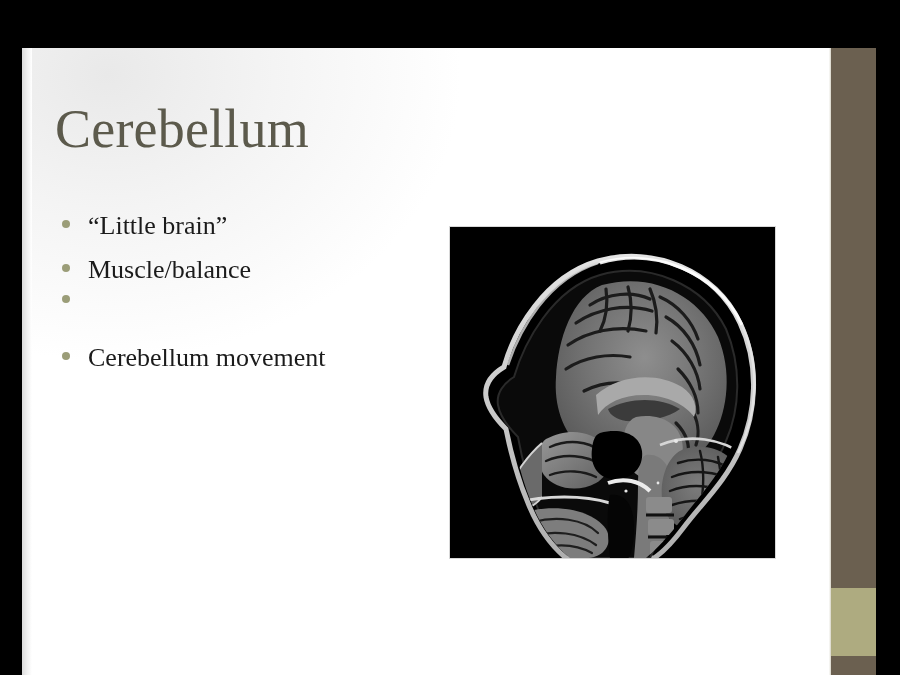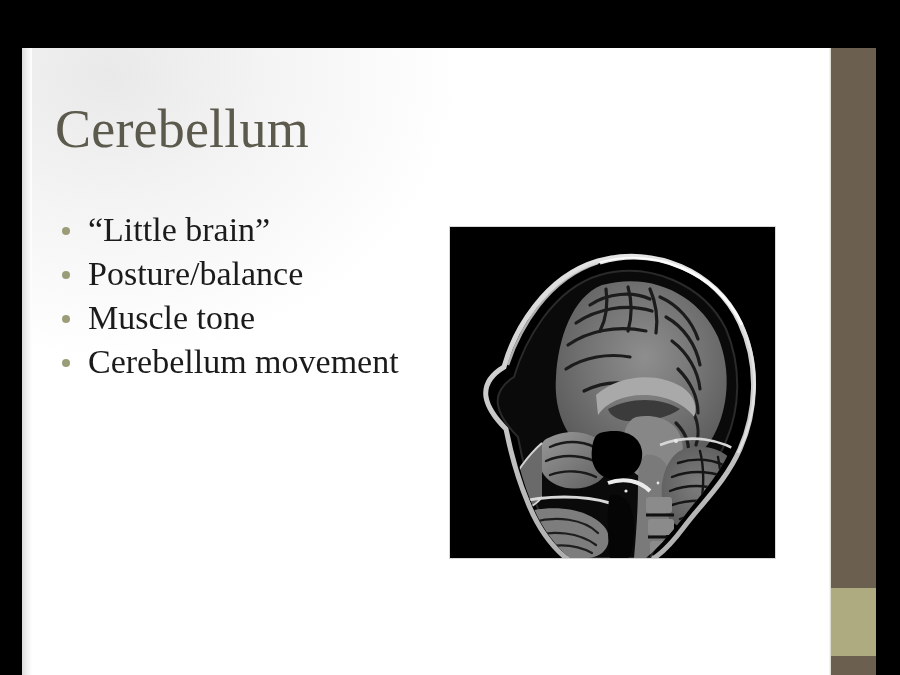--- a/index.html
+++ b/index.html
@@ -110,21 +110,21 @@
     width: 8px;
     height: 8px;
     border-radius: 50%;
     background: #9b9d78;
     flex: 0 0 auto;
     margin-right: 18px;
     position: relative;
     top: -6px;
   }
   .bullet-text {
-    font-size: 34px;
+    font-size: 26px;
     color: #1b1b1b;
     line-height: 1;
     white-space: nowrap;
   }
 
   
   .mri-frame {
     position: absolute;
     left: 450px; top: 179px;
     width: 325px; height: 331px;
@@ -152,25 +152,24 @@
 
   <div class="title">Cerebellum</div>
 
   <ul class="bullets">
     <li class="bullet-row">
       <span class="bullet-dot"></span>
       <span class="bullet-text">“Little brain”</span>
     </li>
     <li class="bullet-row">
       <span class="bullet-dot"></span>
-      <span class="bullet-text">Posture/balance</span>
+      <span class="bullet-text">Muscle/balance</span>
     </li>
     <li class="bullet-row">
       <span class="bullet-dot"></span>
-      <span class="bullet-text">Muscle tone</span>
     </li>
     <li class="bullet-row">
       <span class="bullet-dot"></span>
       <span class="bullet-text">Cerebellum movement</span>
     </li>
   </ul>
 
   <div class="mri-frame">
     <svg width="325" height="331" viewBox="0 0 325 331" xmlns="http://www.w3.org/2000/svg">
       <defs>

